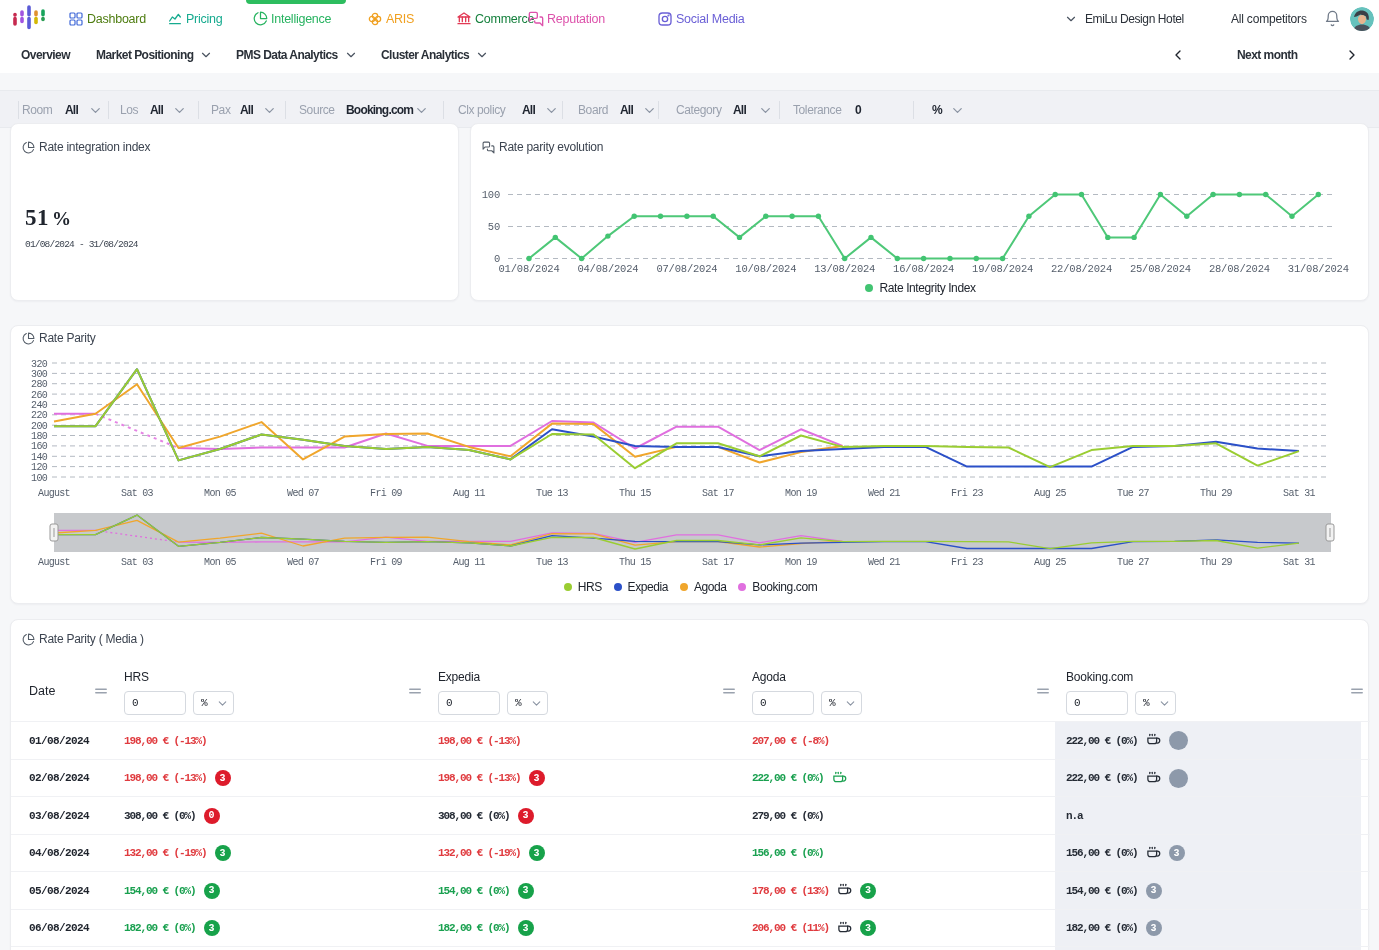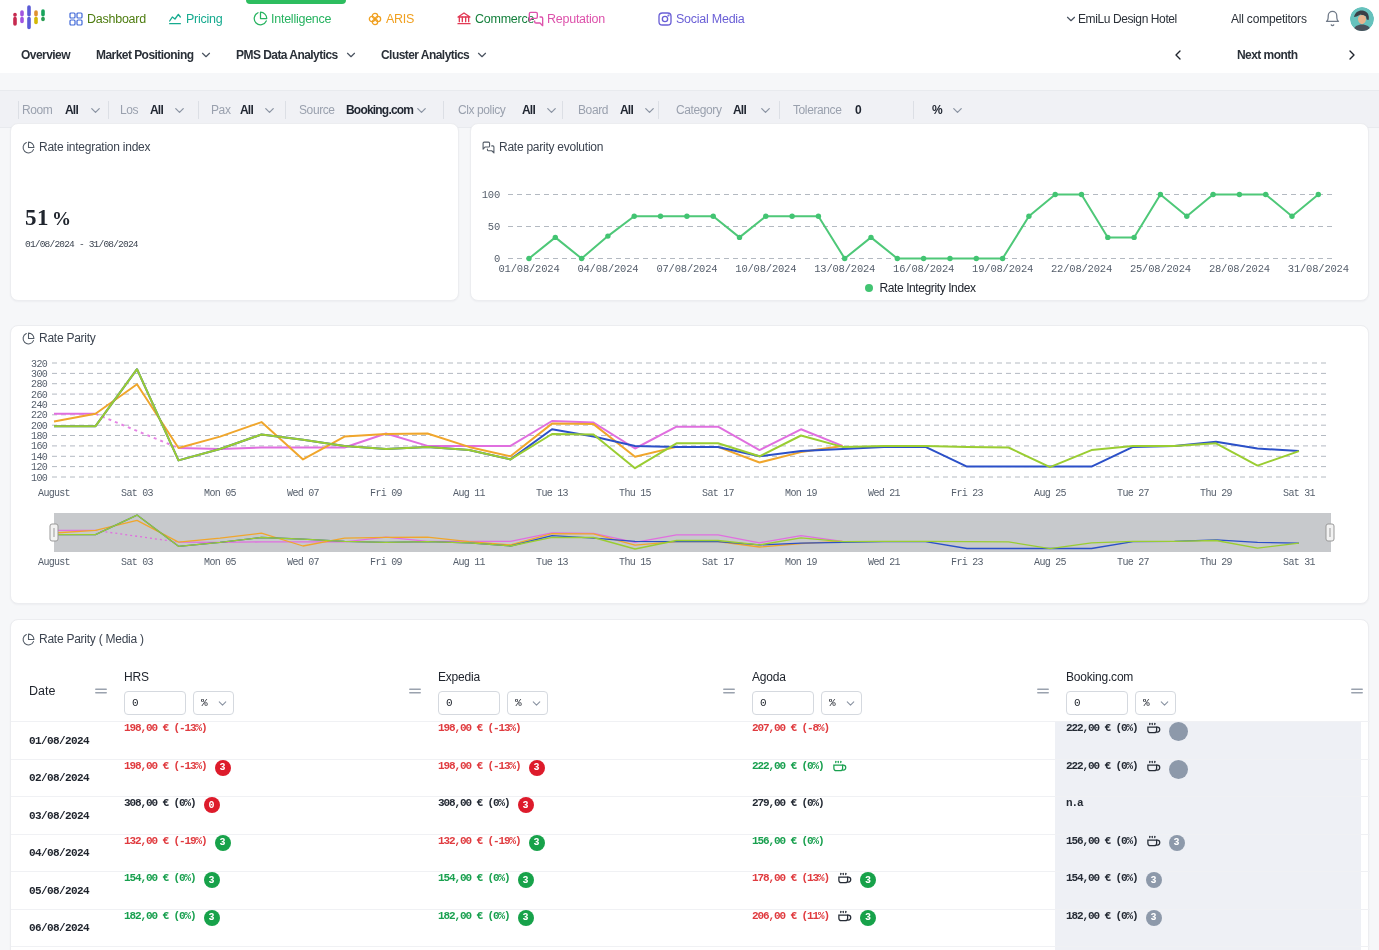--- a/index.html
+++ b/index.html
@@ -1,19 +1,19 @@
 <!DOCTYPE html>
 <html><head><meta charset="utf-8"><style>
 * { margin:0; padding:0; box-sizing:border-box; }
 html,body { width:1379px; height:950px; overflow:hidden; background:#f6f7f9; font-family:"Liberation Sans",sans-serif; }
 .topnav { position:absolute; top:0; left:0; width:1379px; height:37px; background:#fff; z-index:10; }
 .activebar { position:absolute; top:0; left:246px; width:100px; height:4px; background:#2dbd5f; border-radius:0 0 4px 4px; }
 .logo { position:absolute; left:10px; top:1px; }
 .nitem { position:absolute; top:0; height:37px; display:flex; align-items:center; gap:3px; font-size:12.5px; letter-spacing:-0.25px; }
-.hotel { position:absolute; left:1064px; top:0; height:37px; display:flex; align-items:center; gap:0; font-size:12px; letter-spacing:-0.4px; color:#2a3038; }
+.hotel { position:absolute; left:1064px; top:0; height:37px; display:flex; align-items:center; gap:7px; font-size:12px; letter-spacing:-0.4px; color:#2a3038; }
 .allcomp { position:absolute; left:1231px; top:0; height:37px; display:flex; align-items:center; font-size:12px; letter-spacing:-0.2px; color:#2a3038; }
 .bell { position:absolute; left:1324px; top:10px; }
 .avatar { position:absolute; left:1350px; top:7px; width:24px; height:24px; border-radius:50%; overflow:hidden; }
 .subnav { position:absolute; top:37px; left:0; width:1379px; height:36px; background:#fff; z-index:9; }
 .sitem { position:absolute; top:0; height:36px; display:flex; align-items:center; gap:6px; font-size:12px; font-weight:700; letter-spacing:-0.55px; color:#2a3038; }
 .filterbar { position:absolute; top:90px; left:0; width:1379px; height:38px; background:#f0f1f5; border-top:1px solid #e8eaee; border-bottom:1px solid #e8eaee; }
 .flab { position:absolute; top:0; height:38px; display:flex; align-items:center; font-size:12px; letter-spacing:-0.4px; color:#9aa1ae; }
 .fval { position:absolute; top:0; height:38px; display:flex; align-items:center; font-size:12px; font-weight:700; letter-spacing:-0.8px; color:#1f2530; }
 .fchev { position:absolute; top:0; height:38px; display:flex; align-items:center; }
 .fsep { position:absolute; top:10px; height:18px; width:1px; background:#dcdfe5; }
@@ -28,21 +28,21 @@
 .ldot { display:inline-block; width:8px; height:8px; border-radius:50%; margin-right:6px; }
 .colname { position:absolute; top:50px; font-size:12px; letter-spacing:-0.2px; color:#20252e; font-weight:500; }
 .finput { position:absolute; top:71px; width:62px; height:24px; border:1px solid #d5d9df; border-radius:4px; background:#fff; font-family:"Liberation Mono",monospace; font-size:11px; color:#20252e; display:flex; align-items:center; padding-left:7px; letter-spacing:-0.5px;}
 .fsel { position:absolute; top:71px; width:41px; height:24px; border:1px solid #d5d9df; border-radius:4px; background:#fff; font-family:"Liberation Mono",monospace; font-size:11px; color:#20252e; display:flex; align-items:center; justify-content:space-between; padding:0 4px 0 7px;}
 .hham { position:absolute; top:64px; }
 .datehdr { position:absolute; left:18px; top:64px; font-size:12.5px; color:#20252e; font-weight:500; }
 .bookbg { position:absolute; left:1044px; top:101px; width:306px; height:230px; background:#eef0f5; }
 .trow { position:relative; width:1359px; height:37.5px; border-bottom:1px solid #f0f1f4; }
 .rows { position:absolute; top:101px; left:0; width:1359px; border-top:1px solid #f0f1f4; }
 .cdate { position:absolute; left:18px; top:0; height:37.5px; display:flex; align-items:center; font-family:"Liberation Mono",monospace; font-size:11px; font-weight:700; color:#20252e; letter-spacing:-0.6px; }
-.ccol { position:absolute; top:0; height:37.5px; display:flex; gap:8px; }
+.ccol { position:absolute; top:0; height:37.5px; display:flex; align-items:center; gap:8px; }
 .val { font-family:"Liberation Mono",monospace; font-size:11px; font-weight:700; letter-spacing:-1.1px; }
 .bdg { display:inline-flex; width:16px; height:16px; border-radius:50%; color:#fff; align-items:center; justify-content:center; font-family:"Liberation Mono",monospace; font-size:10px; font-weight:700; }
 </style></head>
 <body>
 <div class="topnav">
   <div class="activebar"></div>
   <div class="logo"><svg width="40" height="34" viewBox="0 0 40 34">
         <g fill="none" stroke-linecap="round">
 <path d="M5 13.5v.5M5 17.5v5.5" stroke="#c62a4f" stroke-width="3.6"></path>
 <path d="M12 11v2.7M12 17.5v3" stroke="#a254e0" stroke-width="3.6"></path>
@@ -367,20 +367,26 @@
       <text x="624.0" y="239" text-anchor="middle" class="ax2">Thu 15</text>
       <text x="707.0" y="239" text-anchor="middle" class="ax2">Sat 17</text>
       <text x="790.0" y="239" text-anchor="middle" class="ax2">Mon 19</text>
       <text x="873.0" y="239" text-anchor="middle" class="ax2">Wed 21</text>
       <text x="956.0" y="239" text-anchor="middle" class="ax2">Fri 23</text>
       <text x="1039.0" y="239" text-anchor="middle" class="ax2">Aug 25</text>
       <text x="1122.0" y="239" text-anchor="middle" class="ax2">Tue 27</text>
       <text x="1205.0" y="239" text-anchor="middle" class="ax2">Thu 29</text>
       <text x="1288.0" y="239" text-anchor="middle" class="ax2">Sat 31</text>
   </svg>
+  <div style="position:absolute; left:0; top:254px; width:1359px; text-align:center; font-size:12px; letter-spacing:-0.4px; color:#20252e;">
+    <span class="ldot" style="background:#9acd32"></span>HRS&nbsp;&nbsp;&nbsp;
+    <span class="ldot" style="background:#2b50c8"></span>Expedia&nbsp;&nbsp;&nbsp;
+    <span class="ldot" style="background:#f0a62c"></span>Agoda&nbsp;&nbsp;&nbsp;
+    <span class="ldot" style="background:#e06fdf"></span>Booking.com
+  </div>
 </div>
 <div class="card" style="left:10px; top:619px; width:1359px; height:500px; border-radius:8px 8px 0 0;">
   <div class="ctitle" style="left:11px; top:12px;">
       <svg width="13" height="13" viewBox="0 0 24 24" fill="none" stroke="#525b66" stroke-width="2" stroke-linecap="round" stroke-linejoin="round">
         <path d="M21.21 15.89A10 10 0 1 1 8 2.83"></path>
         <path d="M22 12A10 10 0 0 0 12 2v10z"></path>
       </svg>
       <span>Rate Parity ( Media )</span>
     </div>
   <div class="datehdr">Date</div>

